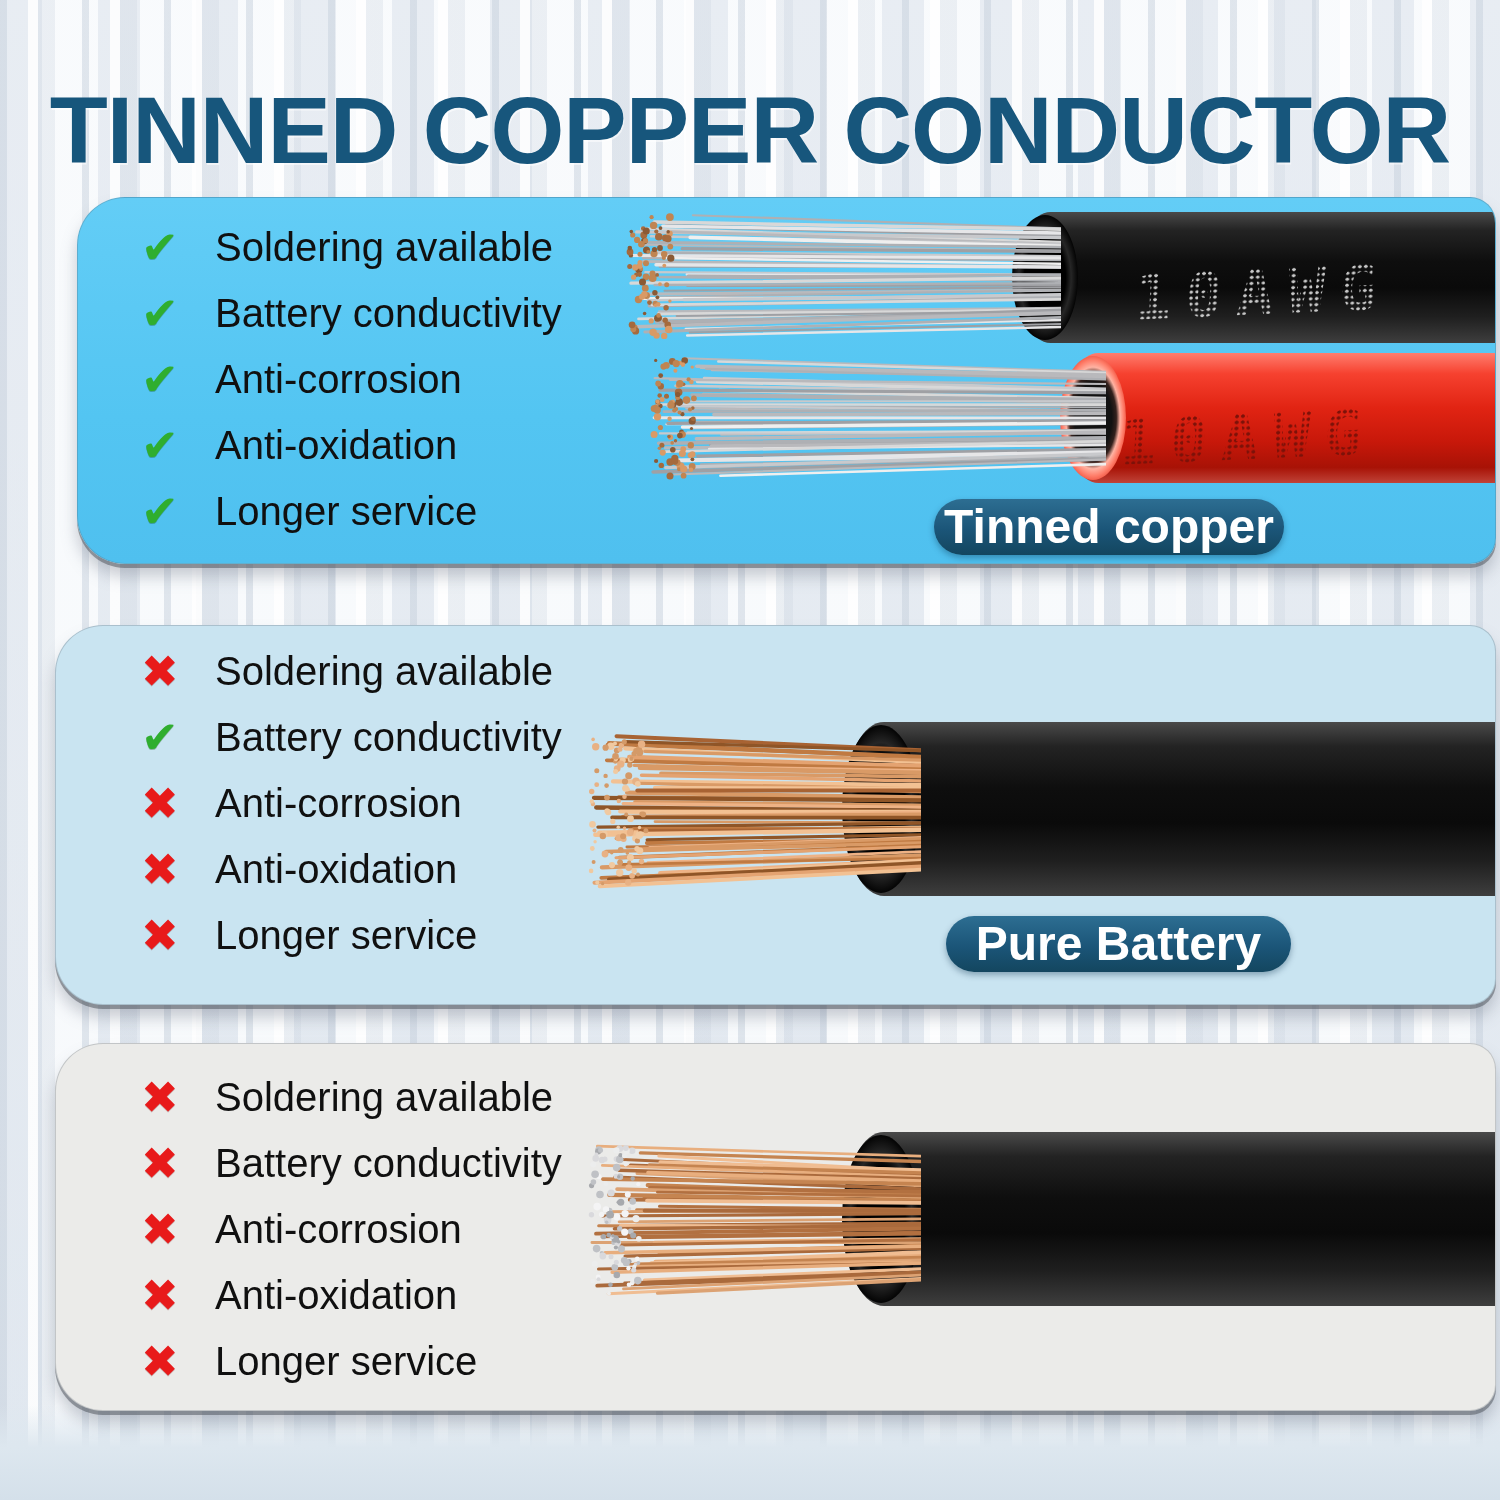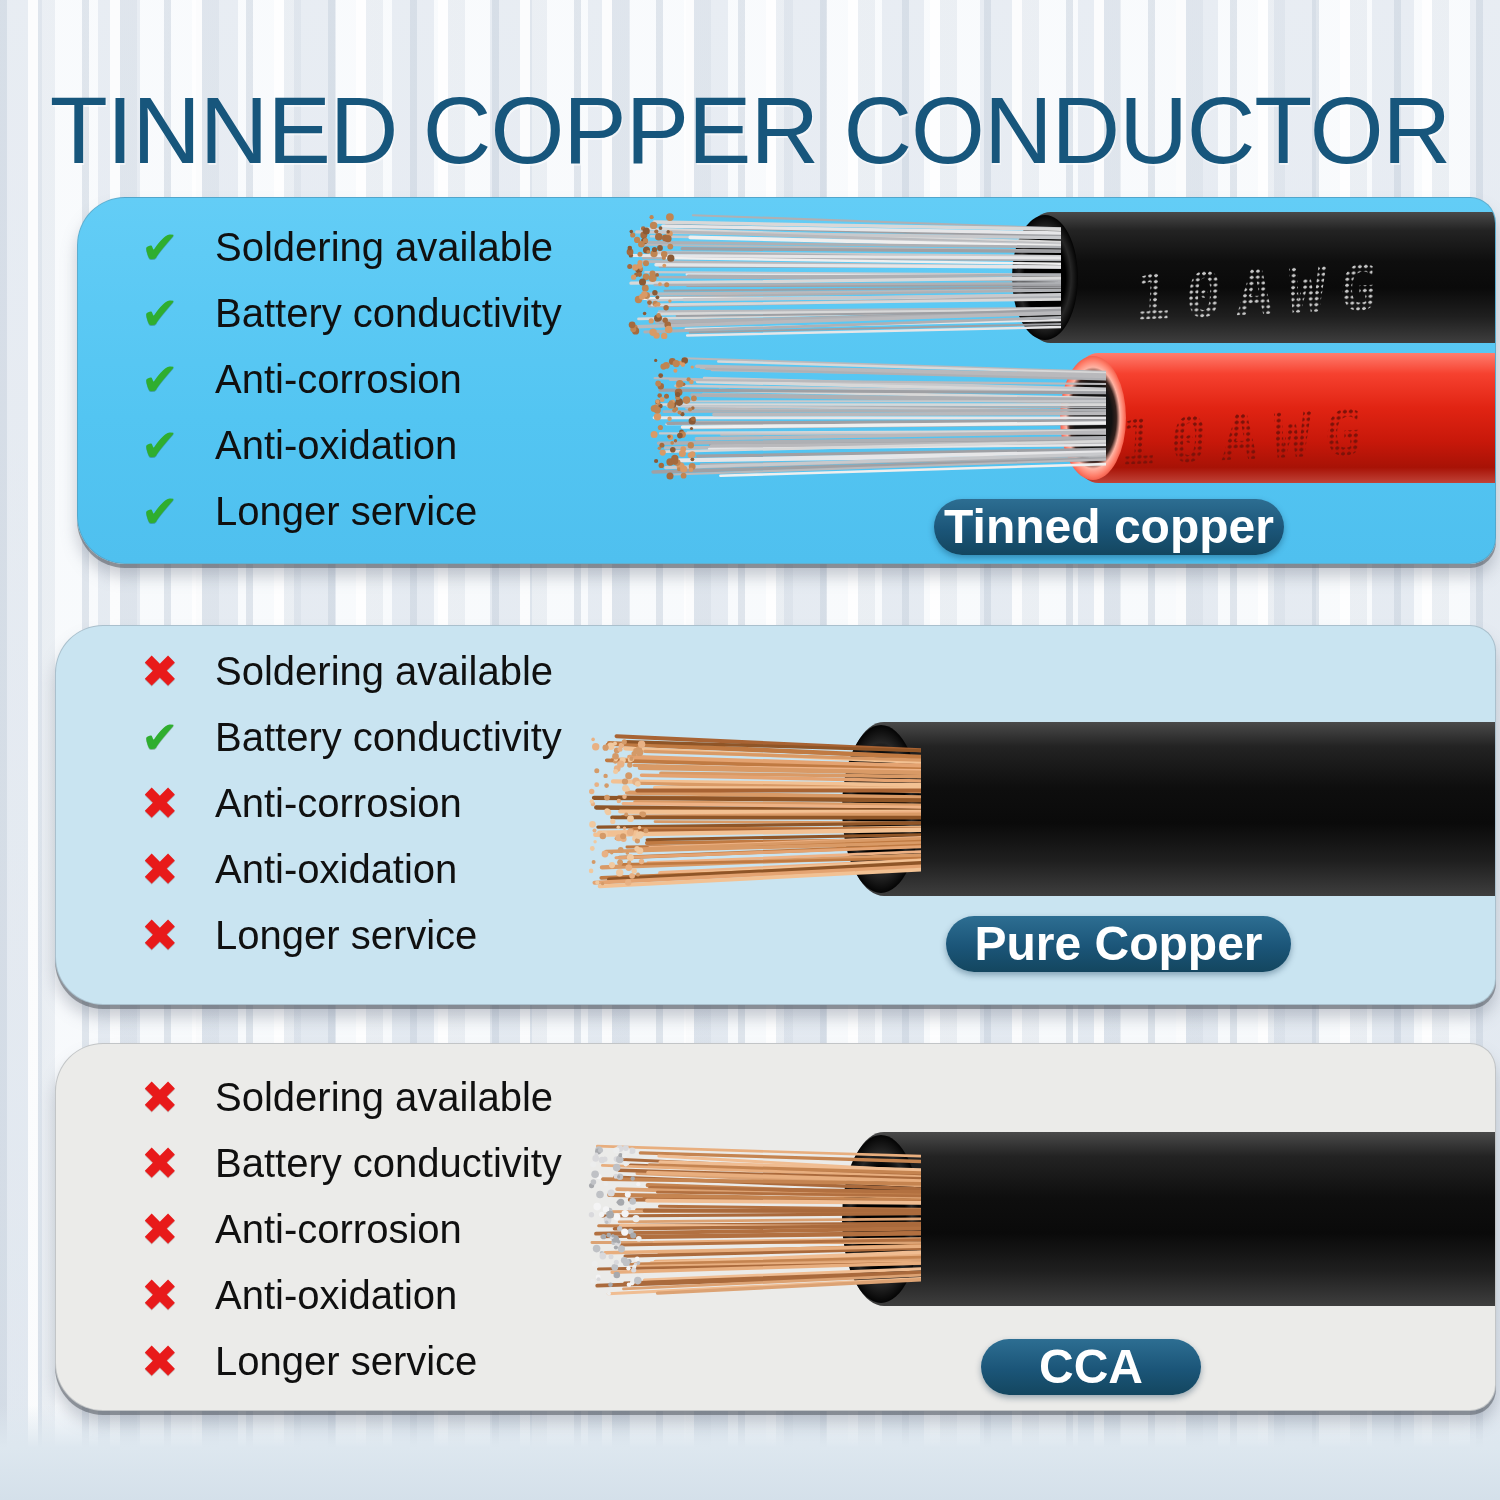--- a/index.html
+++ b/index.html
@@ -10,21 +10,21 @@
   .bg-stripes{position:absolute;inset:0;
     background:
       repeating-linear-gradient(90deg, rgba(198,208,220,.50) 0 7px, rgba(255,255,255,0) 7px 28px, rgba(255,255,255,.85) 28px 38px, rgba(203,212,223,.30) 38px 55px, rgba(255,255,255,0) 55px 82px),
       repeating-linear-gradient(90deg, rgba(222,229,238,.55) 0 42px, rgba(249,251,253,.9) 42px 98px),
       linear-gradient(180deg,#f4f6f9 0%,#eaeff4 70%,#e3eaf1 100%);
   }
   .bg-bottom{position:absolute;left:0;right:0;bottom:0;height:95px;
     background:linear-gradient(180deg, rgba(222,231,240,0) 0%, #dde7ef 45%, #d4e0ea 100%);}
 
   .page-title{position:absolute;left:0;right:0;top:76px;margin:0;text-align:center;
-    font-size:95px;font-weight:normal;color:#17567C;letter-spacing:-1px;
+    font-size:95px;font-weight:bold;color:#17567C;letter-spacing:-1px;
     text-shadow:1px 2px 0 rgba(255,255,255,.55);}
 
   .panel{position:absolute;border:1px solid rgba(90,100,112,.28);overflow:hidden;
     box-shadow:0 4px 0 rgba(73,79,88,.5), 0 12px 16px rgba(100,110,125,.35);}
   .panel-1{left:77px;top:197px;width:1417px;height:365px;border-radius:48px 26px 26px 48px;
     background:linear-gradient(180deg,#63cdf6 0%,#53c5f2 60%,#4fc0ef 100%);}
   .panel-2{left:55px;top:625px;width:1439px;height:378px;border-radius:48px 26px 26px 48px;background:#c9e4f1;}
   .panel-3{left:55px;top:1043px;width:1439px;height:366px;border-radius:48px 26px 26px 48px;background:#ebebe9;}
 
   ul.features{position:absolute;margin:0;padding:0;list-style:none;z-index:5;}
@@ -564,21 +564,21 @@
           <circle cx="47.2" cy="166.5" r="3.2" fill="#e8b184"></circle>
           <circle cx="11.9" cy="88.0" r="2.2" fill="#e8b184"></circle>
           <circle cx="47.8" cy="151.6" r="3.4" fill="#e8b184"></circle>
           <circle cx="10.8" cy="85.4" r="2.2" fill="#f0c9a0"></circle>
           <circle cx="34.6" cy="55.6" r="2.5" fill="#f0c9a0"></circle>
           <circle cx="39.1" cy="146.3" r="2.9" fill="#d49a68"></circle>
           <circle cx="58.6" cy="36.4" r="3.7" fill="#d49a68"></circle>
         </svg>
     </div>
 
-    <div class="pill pill-2">Pure Copper</div>
+    <div class="pill pill-2">Pure Battery</div>
   </section>
 
   <section class="panel panel-3">
     <ul class="features">
       <li>
           <span class="mark cross">✖</span>
           <span class="ftext">Soldering available</span>
         </li>
       <li>
           <span class="mark cross">✖</span>
@@ -744,15 +744,14 @@
           <circle cx="25.6" cy="96.2" r="1.8" fill="#bfc1c5"></circle>
           <circle cx="44.8" cy="22.0" r="3.0" fill="#d9d9dc"></circle>
           <circle cx="25.0" cy="57.8" r="2.3" fill="#eceded"></circle>
           <circle cx="11.7" cy="155.0" r="2.2" fill="#eceded"></circle>
           <circle cx="19.0" cy="68.5" r="3.8" fill="#bfc1c5"></circle>
           <circle cx="43.5" cy="29.8" r="2.5" fill="#eceded"></circle>
           <circle cx="10.5" cy="88.7" r="2.7" fill="#d9d9dc"></circle>
         </svg>
     </div>
 
-    <div class="pill pill-3">CCA</div>
   </section>
 </div>
 
 </body></html>

